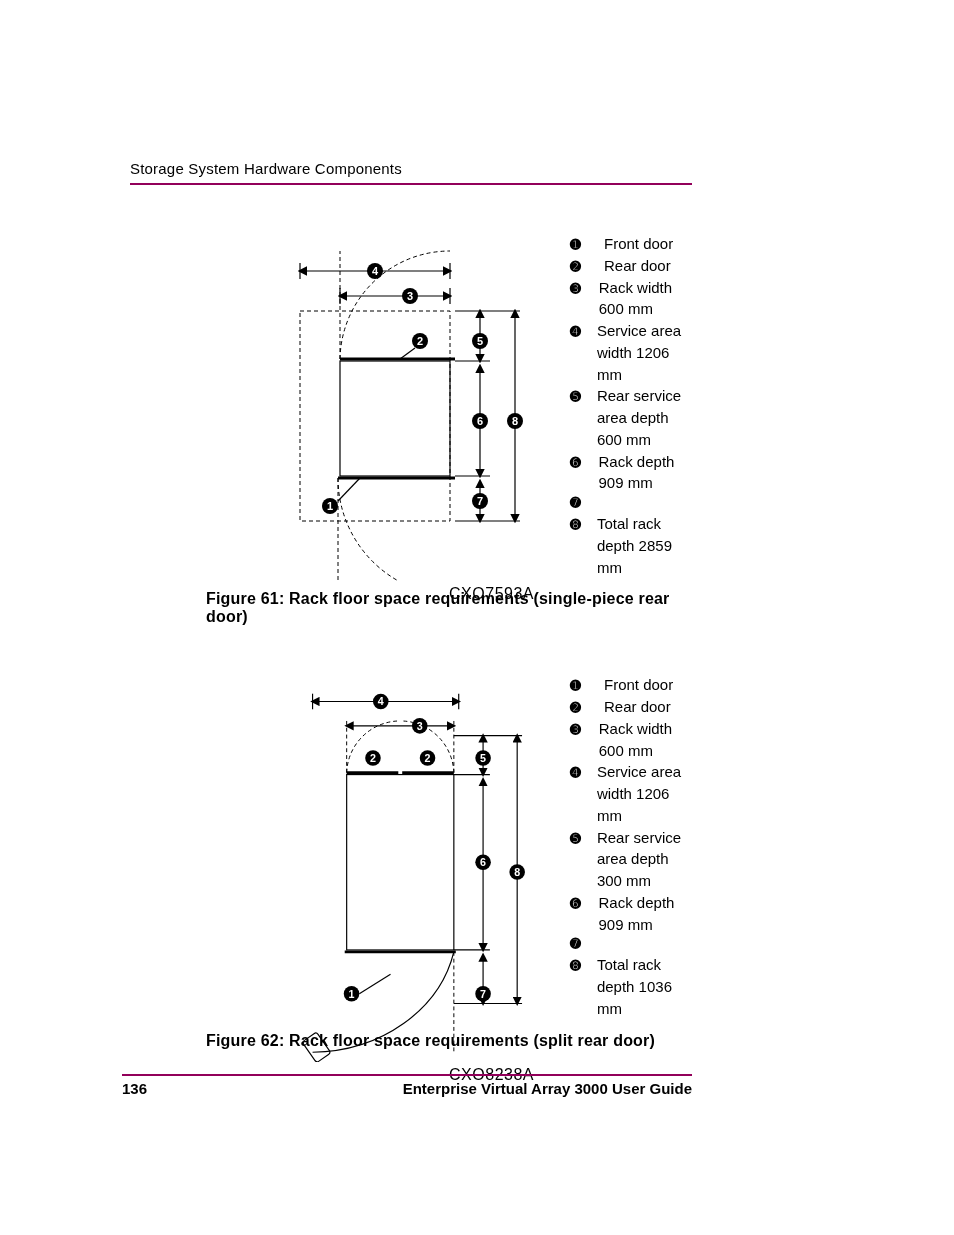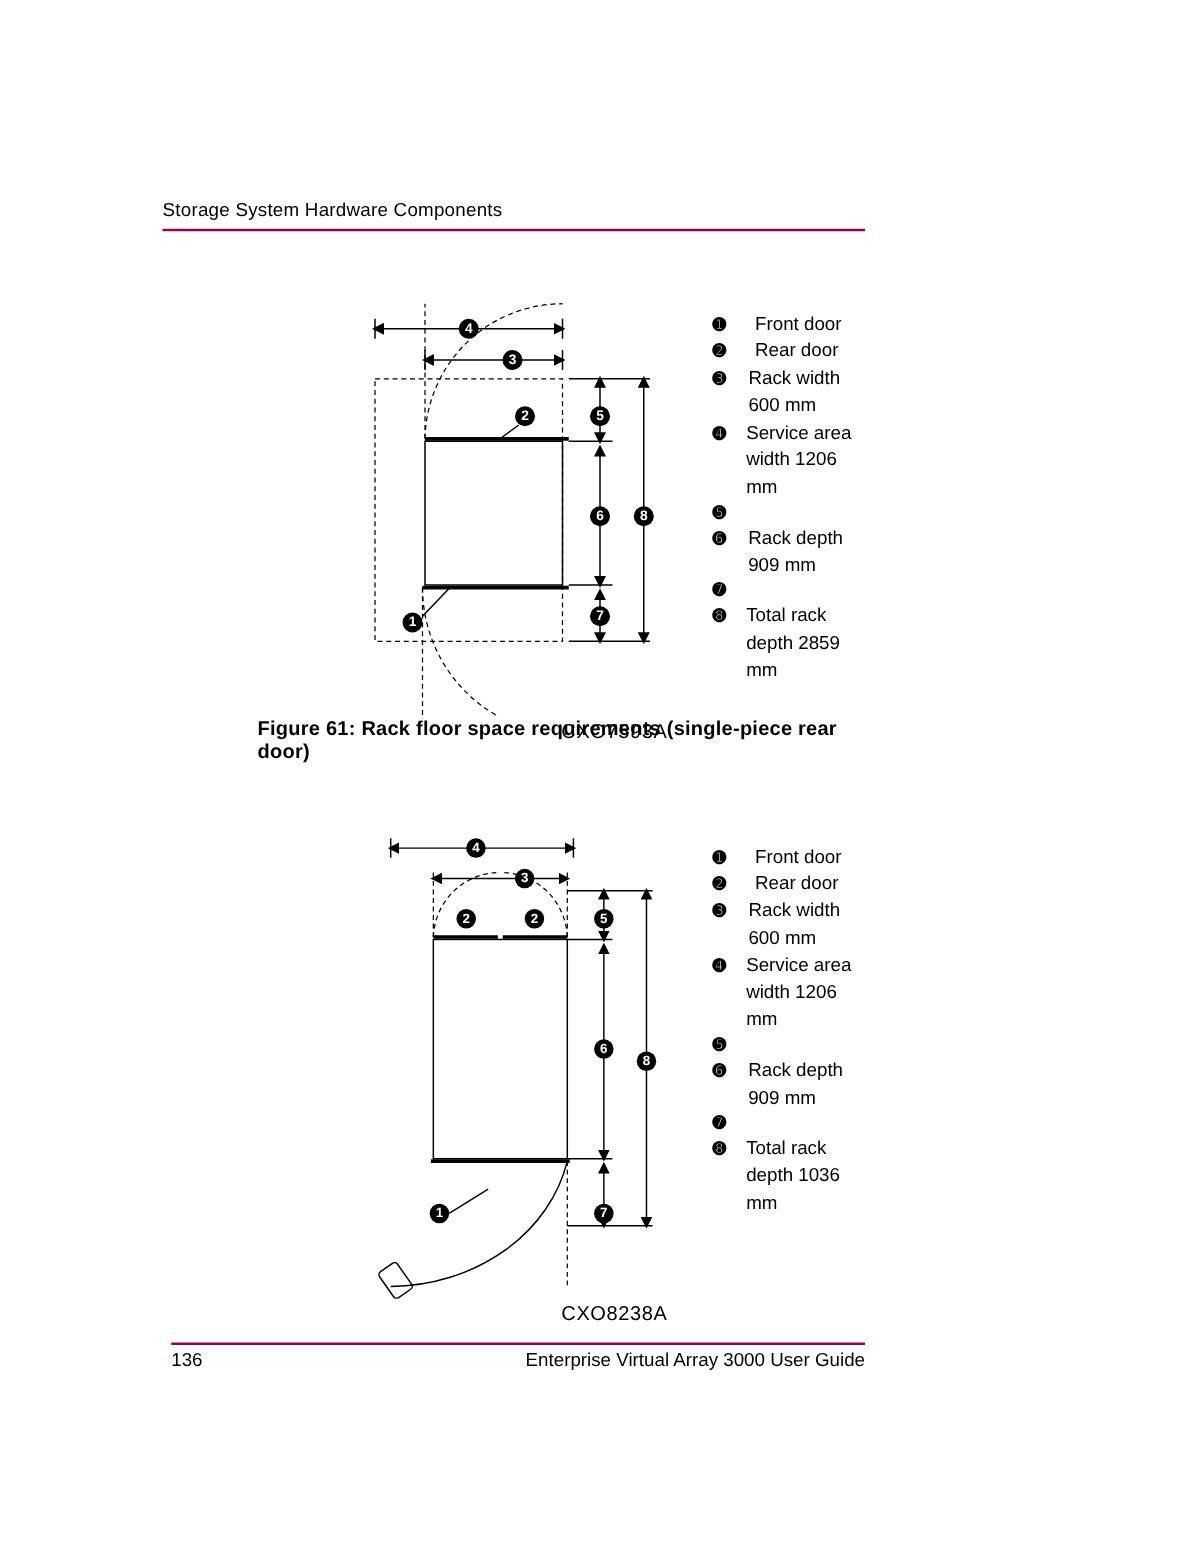--- a/index.html
+++ b/index.html
@@ -69,23 +69,24 @@
     margin-right: 6px;
     letter-spacing: 0.5px;
   }
   .footer-rule {
     border: none;
     border-top: 2px solid #92005a;
     margin: 0;
   }
   .footer {
     position: absolute;
-    left: 137px;
+    left: 122px;
     right: 110px;
     bottom: 138px;
+    font-weight: bold;
   }
   .footer-row {
     display: flex;
     justify-content: space-between;
     font-size: 15px;
     margin-top: 4px;
   }
   .callout-circle {
     fill: #000;
   }
@@ -208,20 +209,21 @@
         <div class="legend-row">
             <span class="legend-num">➌</span>
             <span>Rack width 600 mm</span>
           </div>
         <div class="legend-row">
             <span class="legend-num">➍</span>
             <span>Service area width 1206 mm</span>
           </div>
         <div class="legend-row">
             <span class="legend-num">➎</span>
+            <span>Rear service area depth 600 mm</span>
           </div>
         <div class="legend-row">
             <span class="legend-num">➏</span>
             <span>Rack depth 909 mm</span>
           </div>
         <div class="legend-row">
             <span class="legend-num">➐</span>
           </div>
         <div class="legend-row">
             <span class="legend-num">➑</span>
@@ -332,34 +334,36 @@
         <div class="legend-row">
             <span class="legend-num">➌</span>
             <span>Rack width 600 mm</span>
           </div>
         <div class="legend-row">
             <span class="legend-num">➍</span>
             <span>Service area width 1206 mm</span>
           </div>
         <div class="legend-row">
             <span class="legend-num">➎</span>
+            <span>Rear service area depth 300 mm</span>
           </div>
         <div class="legend-row">
             <span class="legend-num">➏</span>
             <span>Rack depth 909 mm</span>
           </div>
         <div class="legend-row">
             <span class="legend-num">➐</span>
           </div>
         <div class="legend-row">
             <span class="legend-num">➑</span>
             <span>Total rack depth 1036 mm</span>
           </div>
       </div>
     </div>
+    <div class="caption">Figure 62:  Rack floor space requirements (split rear door)</div>
   </div>
 
   <div class="footer">
     <hr class="footer-rule">
     <div class="footer-row">
       <span>136</span>
       <span>Enterprise Virtual Array 3000 User Guide</span>
     </div>
   </div>
 

